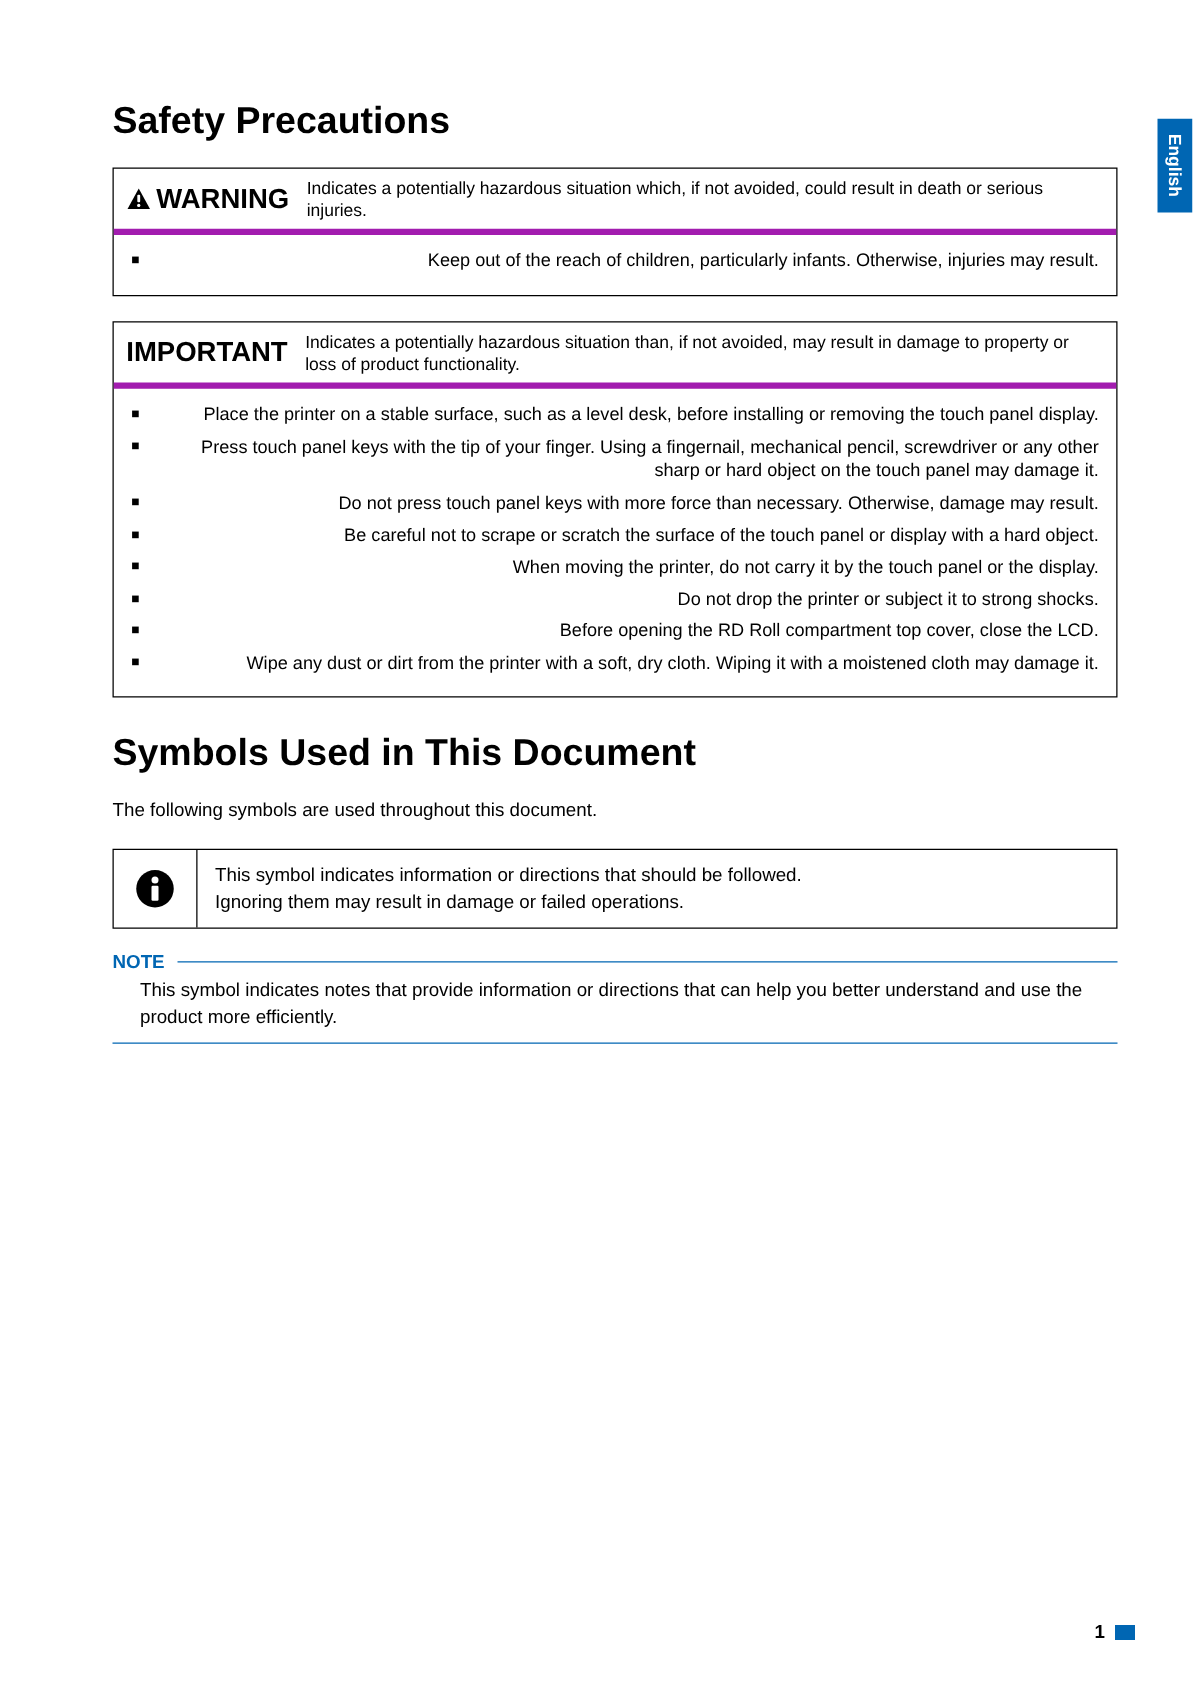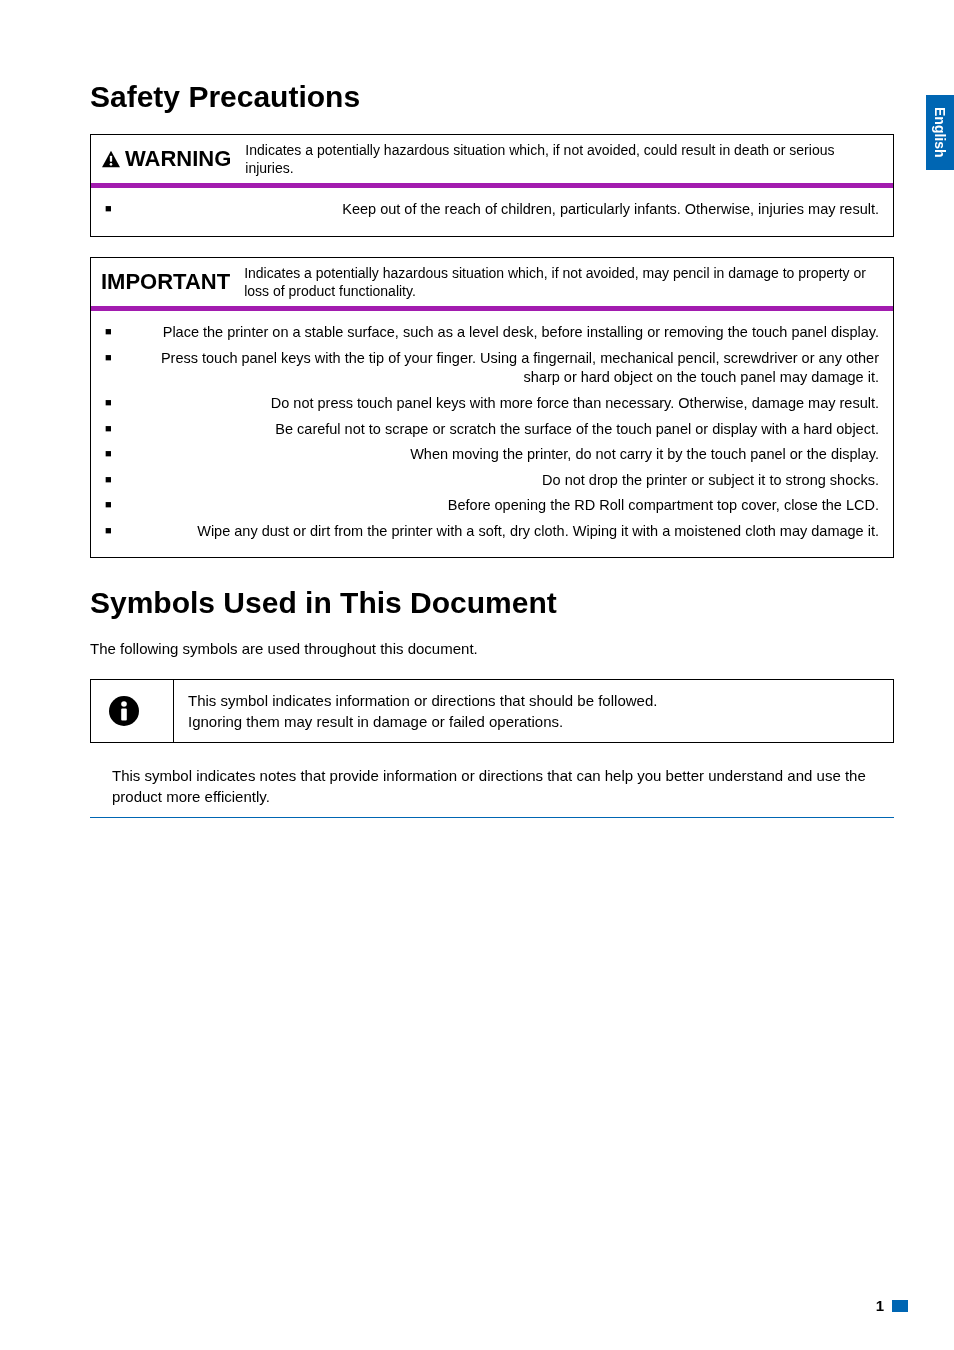--- a/index.html
+++ b/index.html
@@ -100,21 +100,20 @@
     .info-icon {
       width: 32px;
       height: 32px;
     }
     .symbol-text-cell {
       border-left: 1px solid #000;
       flex: 1;
       padding: 10px 14px;
       font-size: 15px;
       line-height: 1.4;
-      margin-left: 16px;
     }
     .note-section {
       margin-top: 8px;
     }
     .note-label-row {
       display: flex;
       align-items: center;
     }
     .note-label {
       font-size: 15px;
@@ -177,21 +176,21 @@
   <div class="box-body">
     <ul class="bullets">
       <li>Keep out of the reach of children, particularly infants. Otherwise, injuries may result.</li>
     </ul>
   </div>
 </div>
 
 <div class="box">
   <div class="box-header">
     <span class="box-title">IMPORTANT</span>
-    <span class="box-desc">Indicates a potentially hazardous situation which, if not avoided, may pencil in damage to property or loss of product functionality.</span>
+    <span class="box-desc">Indicates a potentially hazardous situation than, if not avoided, may result in damage to property or loss of product functionality.</span>
   </div>
   <div class="box-body">
     <ul class="bullets">
       <li>Place the printer on a stable surface, such as a level desk, before installing or removing the touch panel display.</li>
       <li>Press touch panel keys with the tip of your finger. Using a fingernail, mechanical pencil, screwdriver or any other sharp or hard object on the touch panel may damage it.</li>
       <li>Do not press touch panel keys with more force than necessary. Otherwise, damage may result.</li>
       <li>Be careful not to scrape or scratch the surface of the touch panel or display with a hard object.</li>
       <li>When moving the printer, do not carry it by the touch panel or the display.</li>
       <li>Do not drop the printer or subject it to strong shocks.</li>
       <li>Before opening the RD Roll compartment top cover, close the LCD.</li>
@@ -212,20 +211,24 @@
       <rect x="13.2" y="13.5" width="5.6" height="12" fill="#fff" rx="1"></rect>
     </svg>
   </div>
   <div class="symbol-text-cell">
     <div>This symbol indicates information or directions that should be followed.</div>
     <div>Ignoring them may result in damage or failed operations.</div>
   </div>
 </div>
 
 <div class="note-section">
+  <div class="note-label-row">
+    <span class="note-label">NOTE</span>
+    <div class="note-line"></div>
+  </div>
   <div class="note-body">This symbol indicates notes that provide information or directions that can help you better understand and use the product more efficiently.</div>
   <div class="note-bottom-line"></div>
 </div>
 
 <div class="footer">
   <span class="page-num">1</span>
   <div class="footer-bar"></div>
 </div>
 
 </body></html>

